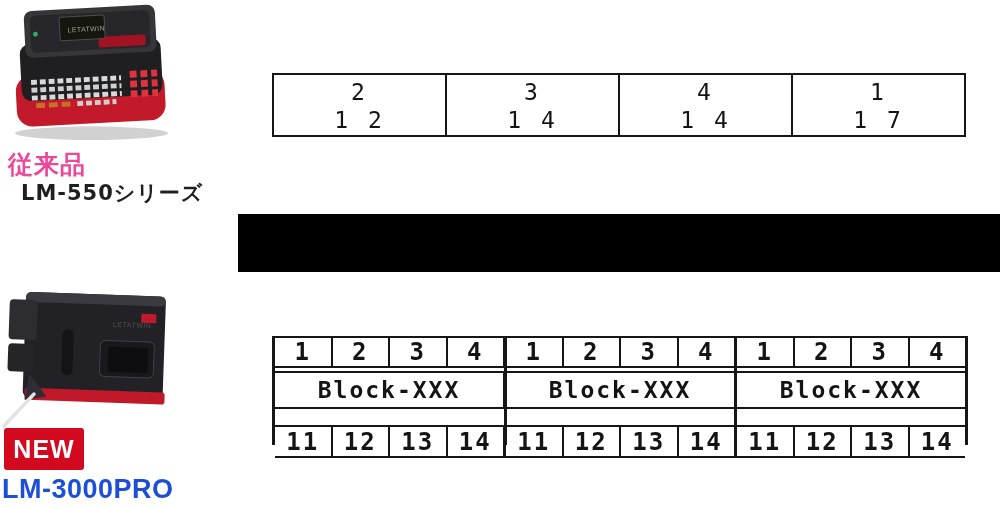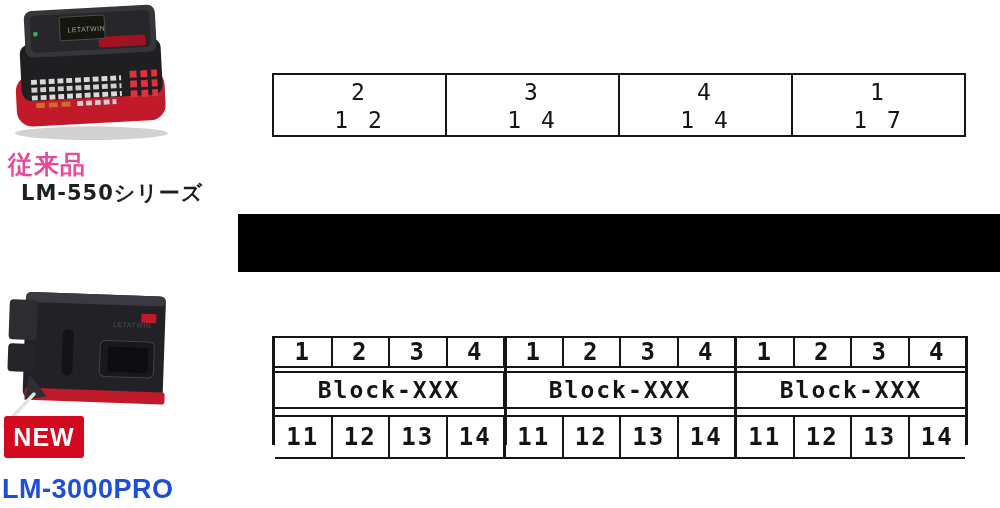--- a/index.html
+++ b/index.html
@@ -13,21 +13,21 @@
   
   .printer{position:absolute;}
   .printer-old{left:5px;top:2px;width:172px;height:142px;}
   .printer-new{left:0px;top:280px;width:185px;height:150px;}
   .old-line1{position:absolute;left:8px;top:148px;font-size:25px;font-weight:bold;
              color:#ec4899;letter-spacing:1px;font-family:"DejaVu Sans",sans-serif;}
   .old-line2{position:absolute;left:21px;top:179px;font-size:21px;font-weight:bold;
              color:#1f1f1f;letter-spacing:1px;font-family:"DejaVu Sans",sans-serif;}
 
   
-  .badge{position:absolute;left:4px;top:416px;width:80px;height:42px;background:#d30920;
+  .badge{position:absolute;left:4px;top:428px;width:80px;height:42px;background:#d30920;
          border-radius:3px;display:flex;align-items:center;justify-content:center;
          color:#ffffff;font-size:25px;font-weight:bold;letter-spacing:1px;}
   .new-name{position:absolute;left:2px;top:474px;font-size:27px;font-weight:bold;
             color:#1d4ed8;letter-spacing:0.5px;}
 
   
   .tube-font{font-family:"DejaVu Sans Mono",monospace;color:#141414;}
   .tstrip{position:absolute;left:272px;top:73px;width:694px;height:64px;
           box-sizing:border-box;border:2px solid #161616;display:flex;background:#fff;}
   .tcell{flex:1;display:flex;flex-direction:column;align-items:center;justify-content:center;
@@ -36,22 +36,22 @@
   .tcell .l1,.tcell .l2{font-size:23px;line-height:28px;letter-spacing:3px;}
 
   .btable{position:absolute;left:272px;top:336px;width:696px;height:109px;box-sizing:border-box;
           border-left:3px solid #161616;border-right:3px solid #161616;}
   .vdiv{position:absolute;top:0;bottom:0;width:3px;background:#161616;}
   .vdiv1{left:229px;}
   .vdiv2{left:459px;}
   .bstrip{display:flex;box-sizing:border-box;border-top:2px solid #161616;
           border-bottom:2px solid #161616;background:#fff;width:100%;}
   .bstrip-header{height:32px;margin-bottom:3px;}
-  .bstrip-block{height:38px;margin-bottom:6px;}
-  .bstrip-footer{height:44px;}
+  .bstrip-block{height:38px;margin-bottom:16px;}
+  .bstrip-footer{height:33px;}
   .bgroup{flex:1;display:flex;box-sizing:border-box;}
   .bgroup + .bgroup{border-left:3px solid #161616;}
   .bcell{flex:1;display:flex;align-items:center;justify-content:center;box-sizing:border-box;
          font-weight:bold;font-size:24px;letter-spacing:2px;}
   .bcell + .bcell{border-left:2px solid #161616;}
   .bcell-block{font-size:23px;letter-spacing:2px;font-weight:bold;}
 </style>
 </head>
 <body>
 

